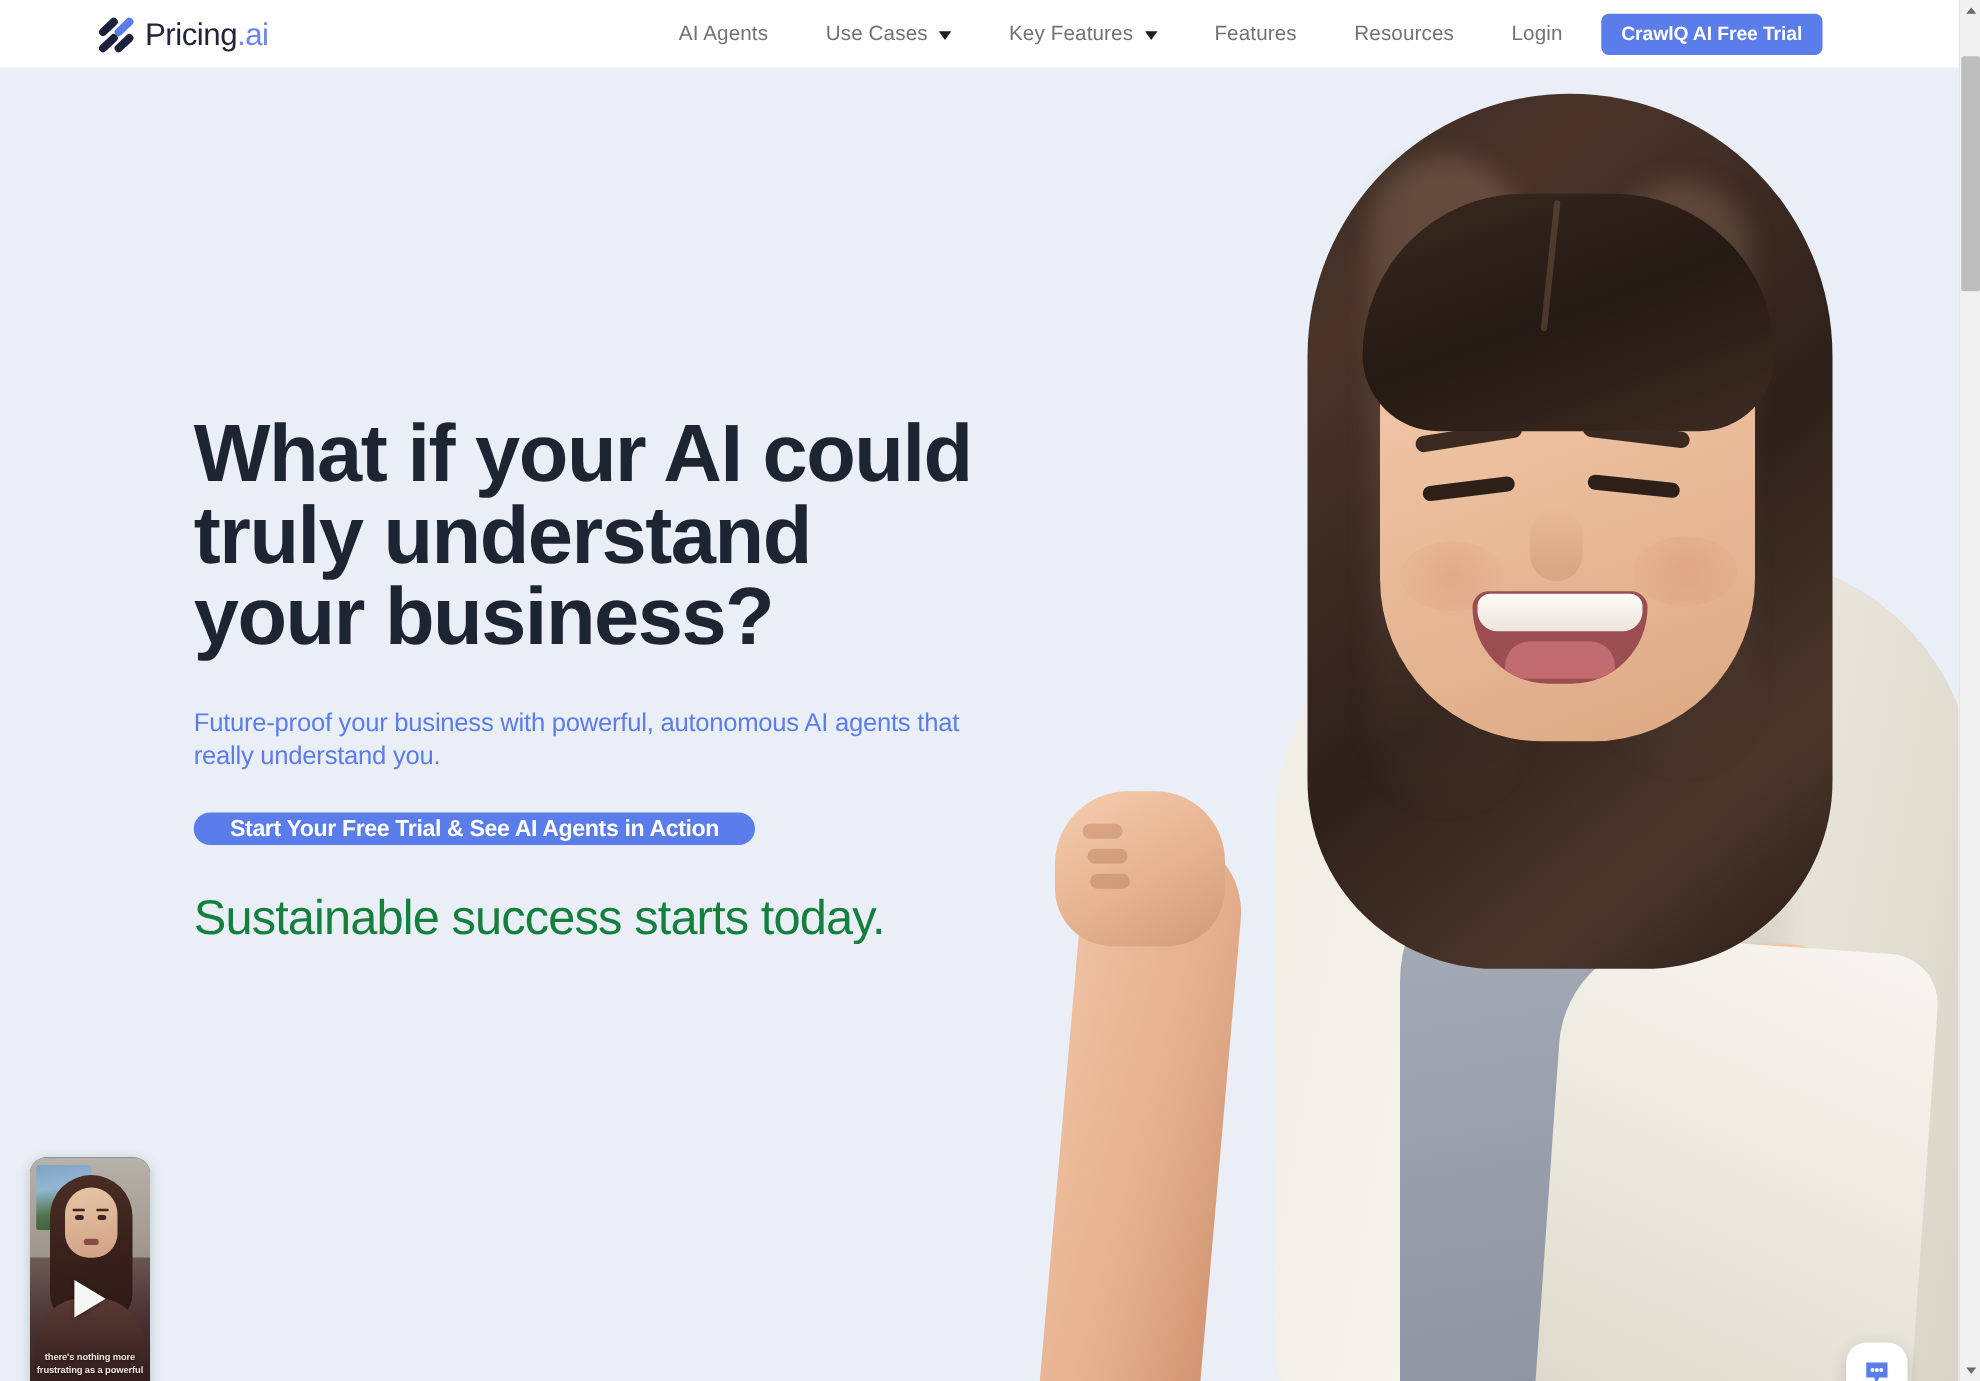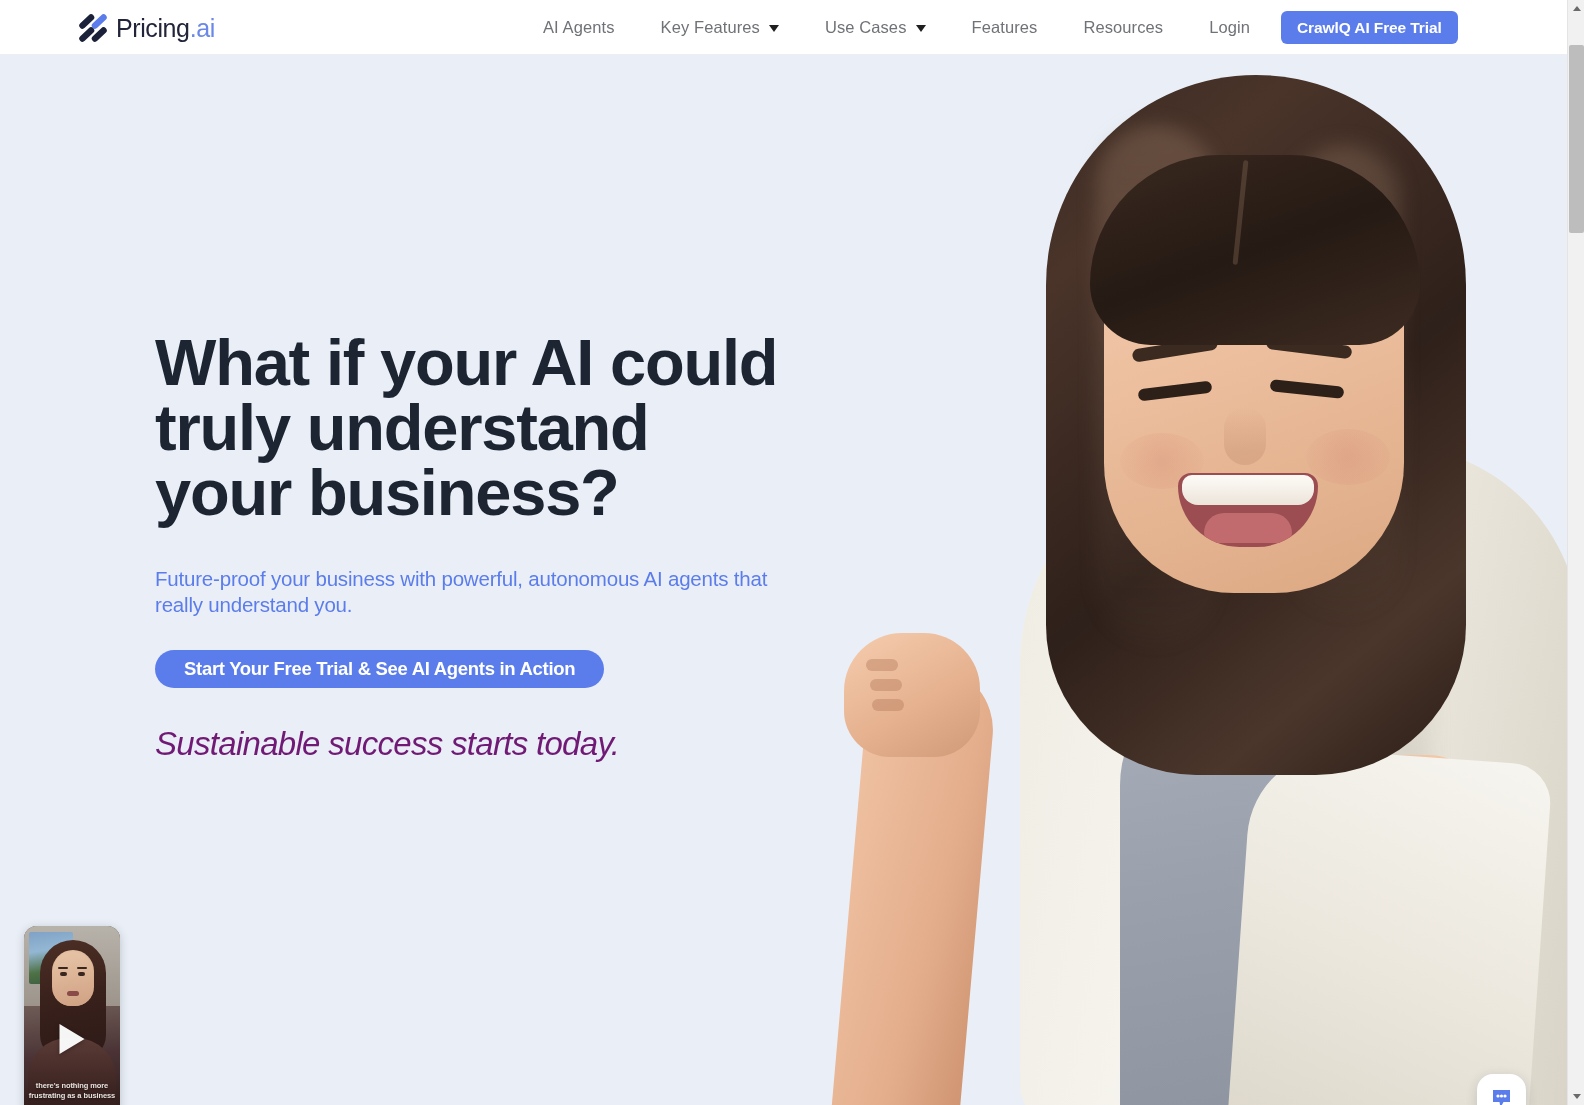--- a/index.html
+++ b/index.html
@@ -122,32 +122,32 @@
   }
   #subhead {
     margin-top:41px;
     font-size:20.5px; line-height:26px;
     color:#5b7ceb; font-weight:400;
     width:620px; letter-spacing:-0.2px;
   }
   #hero-cta {
     margin-top:32px;
     display:inline-flex; align-items:center; justify-content:center;
-    height:38px; padding:0 29px;
+    height:26px; padding:0 29px;
     background:#5b7ceb; color:#ffffff;
     border:none; border-radius:19px;
     font-family:"Liberation Sans", sans-serif;
     font-size:18.5px; font-weight:bold;
     letter-spacing:-0.3px;
     cursor:pointer; white-space:nowrap;
   }
   #tagline {
     margin-top:37px;
-    font-size:33px; color:#701a75;
-    font-weight:400; letter-spacing:-0.7px;font-style:italic;
+    font-size:39px; color:#15803d;
+    font-weight:400; letter-spacing:-0.7px;
   }
 
   
   #hero-photo {
     position:absolute; left:820px; top:0px;
     width:747px; height:1050px;
     overflow:hidden;
   }
   .ph { position:absolute; }
 
@@ -396,25 +396,25 @@
           </svg>
         </div>
         <div id="logo-text"><span>Pricing</span><span class="tld">.ai</span></div>
       </div>
 
       <nav id="nav">
         <div class="nav-item">
           <span>AI Agents</span>
         </div>
         <div class="nav-item">
+          <span>Use Cases</span>
+          <span class="caret"></span>
+        </div>
+        <div class="nav-item">
           <span>Key Features</span>
-          <span class="caret"></span>
-        </div>
-        <div class="nav-item">
-          <span>Use Cases</span>
           <span class="caret"></span>
         </div>
         <div class="nav-item">
           <span>Features</span>
         </div>
         <div class="nav-item">
           <span>Resources</span>
         </div>
         <div class="nav-item">
           <span>Login</span>
@@ -477,21 +477,21 @@
         <div id="vw-hair"></div>
         <div id="vw-head"></div>
         <div id="vw-facecut"></div>
         <div class="vw-brow" id="vw-brow-l"></div>
         <div class="vw-brow" id="vw-brow-r"></div>
         <div class="vw-eye" id="vw-eye-l"></div>
         <div class="vw-eye" id="vw-eye-r"></div>
         <div id="vw-mouth"></div>
         <div id="vw-body"></div>
         <div id="vw-play"></div>
-        <div id="vw-caption">there's nothing more frustrating as a business</div>
+        <div id="vw-caption">there's nothing more frustrating as a powerful</div>
       </div>
 
       <div id="chat-launcher">
         <svg width="25" height="25" viewBox="0 0 25 25" xmlns="http://www.w3.org/2000/svg">
           <path d="M4 4 H21 V16 H14.5 L11.5 21.5 L10.5 16 H4 Z" fill="#5b7ceb"></path>
           <circle cx="9" cy="10" r="1.6" fill="#ffffff"></circle>
           <circle cx="12.5" cy="10" r="1.6" fill="#ffffff"></circle>
           <circle cx="16" cy="10" r="1.6" fill="#ffffff"></circle>
         </svg>
       </div>

